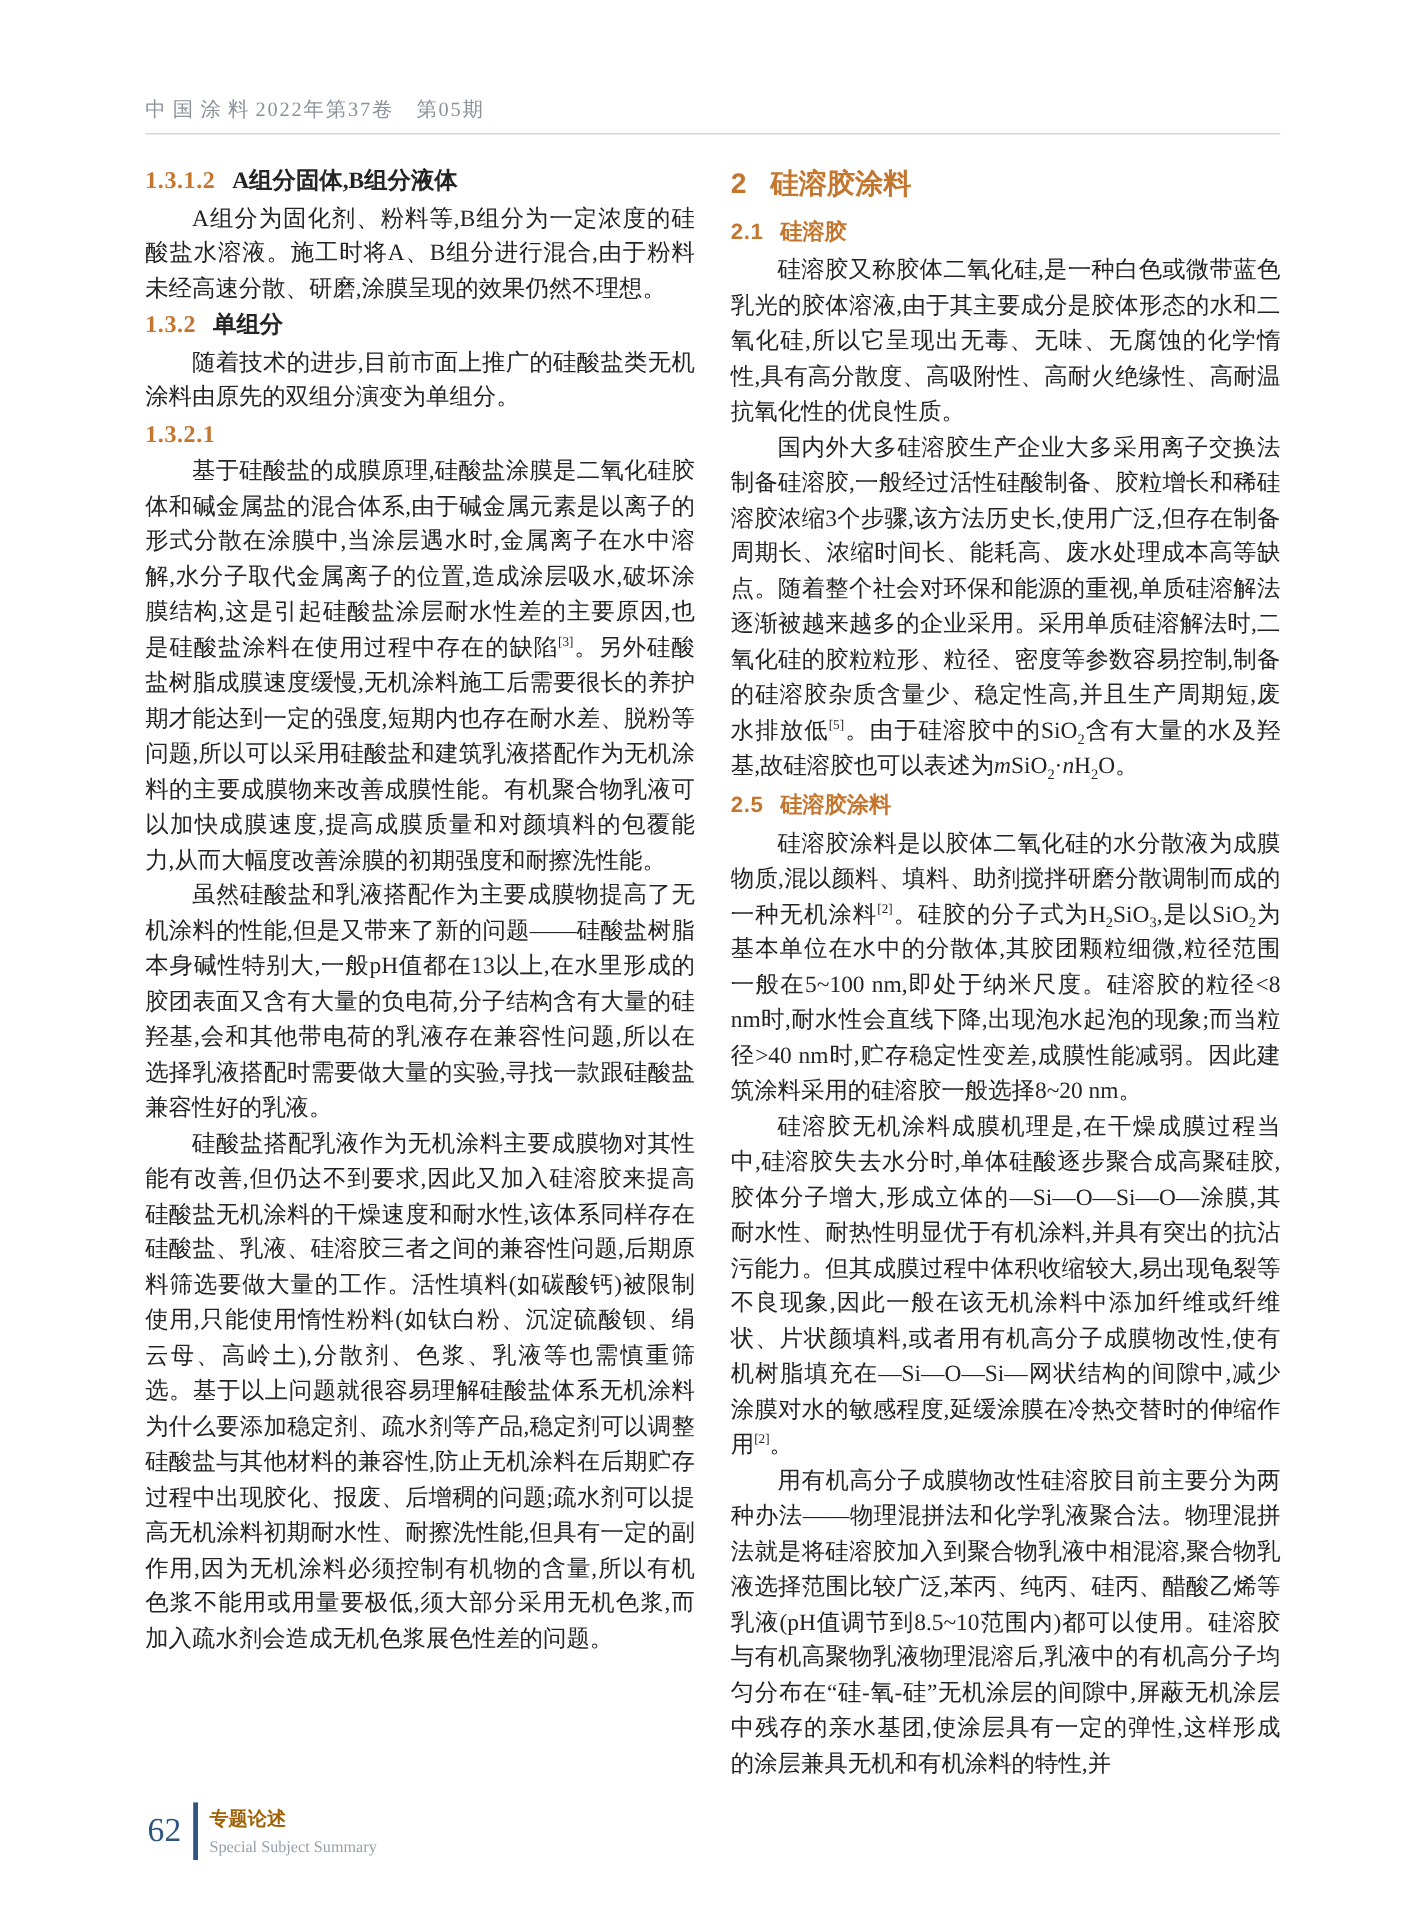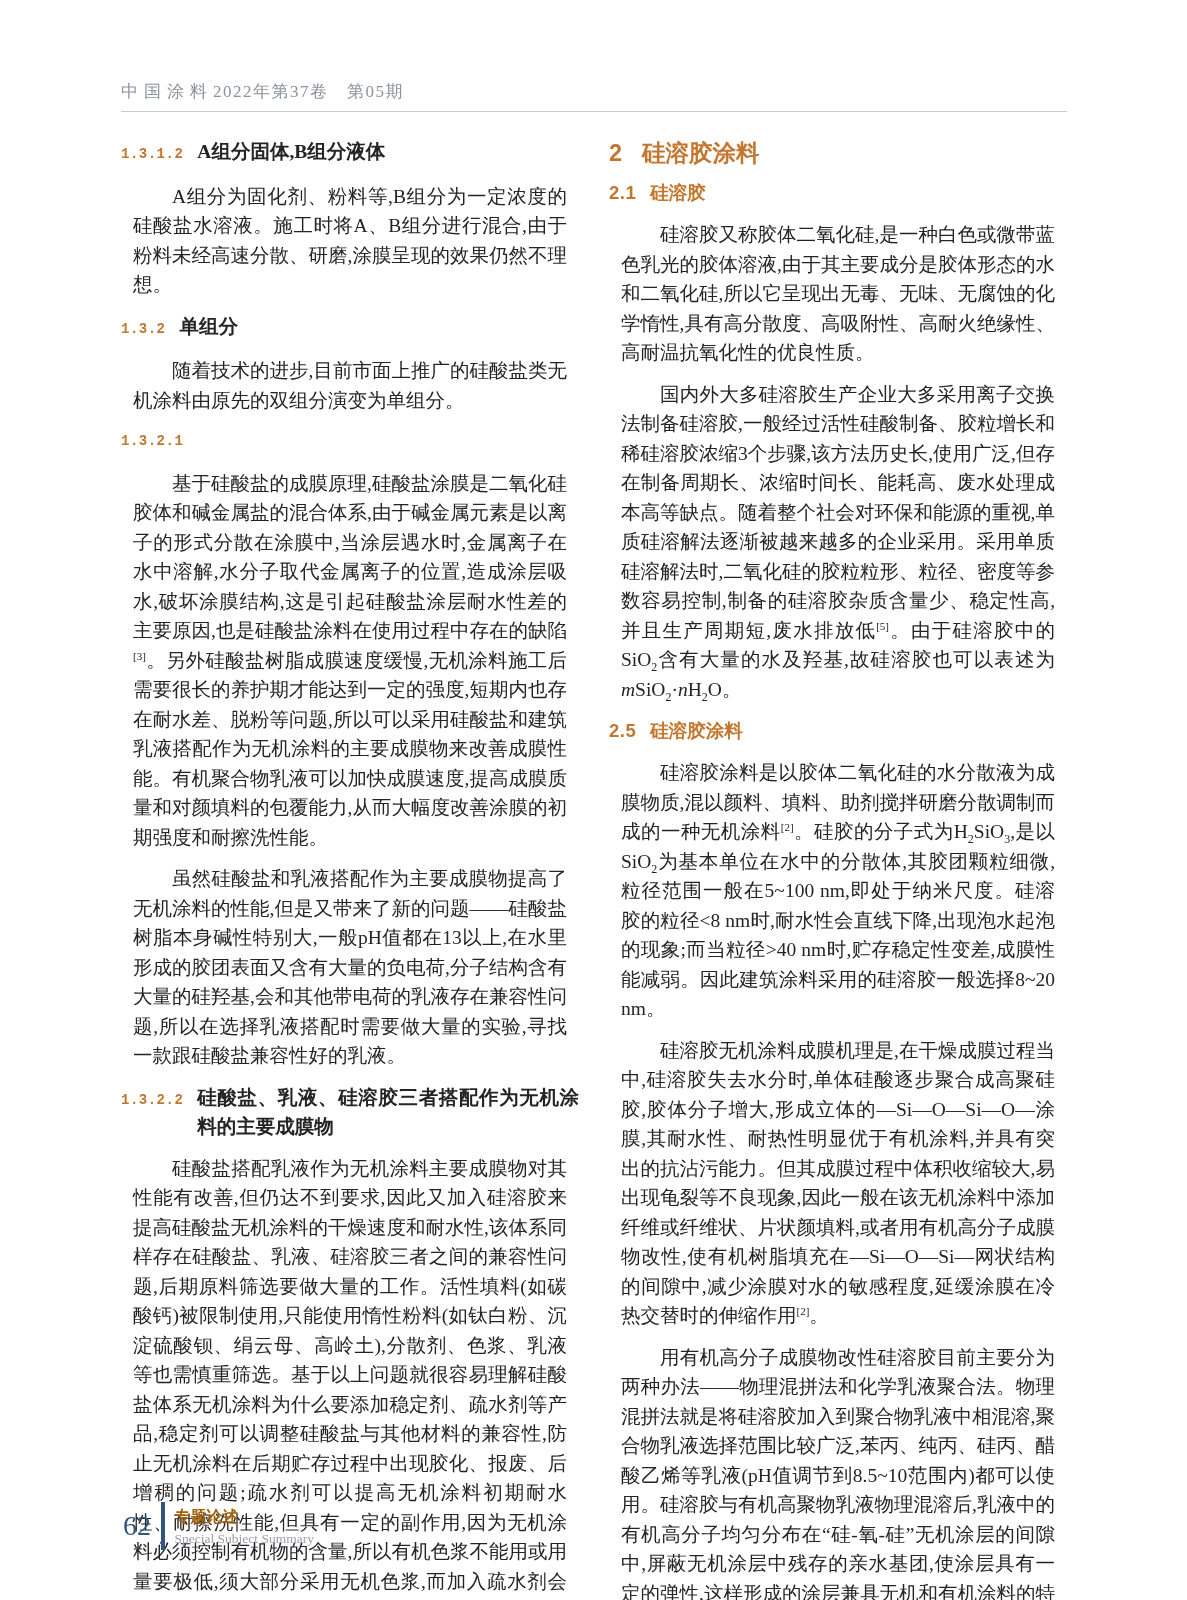--- a/index.html
+++ b/index.html
@@ -13,28 +13,28 @@
   .pg-header{
     display:flex;justify-content:flex-start;align-items:flex-end;
     color:#8b929a;font-size:17px;border-bottom:1.5px solid #c7ccd1;
     padding-bottom:8px;font-family:"Liberation Serif","DejaVu Serif",serif;
   }
   .pg-header .journal{letter-spacing:6px;}
   .pg-header .issue{letter-spacing:1.5px;}
   
   .cols{display:flex;gap:30px;margin-top:24px;}
   .col{width:458px;font-size:19.5px;line-height:29.5px;}
-  .col p{margin:12px;text-indent:2em;text-align:justify;text-justify:inter-ideograph;}
+  .col p{margin:0;text-indent:2em;text-align:justify;text-justify:inter-ideograph;}
   sup{font-size:11px;line-height:0;vertical-align:super;}
   sub{font-size:12px;line-height:0;}
   
   .h3{display:flex;align-items:baseline;margin:1px 0;}
   .h3 .num{
-    flex:none;color:#c4762e;font-family:Liberation Mono, monospace;
-    font-weight:bold;font-size:14px;margin-right:14px;letter-spacing:.5px;
+    flex:none;color:#c4762e;font-family:Liberation Serif, serif;
+    font-weight:bold;font-size:20px;margin-right:14px;letter-spacing:.5px;
   }
   .h3 .title{font-weight:bold;text-align:justify;}
   
   .h1{
     display:flex;align-items:baseline;color:#c4762e;margin:0 0 8px 0;
     font-family:"Liberation Sans","DejaVu Sans",sans-serif;font-weight:bold;
     font-size:23.5px;line-height:34px;
   }
   .h1 .num{flex:none;margin-right:20px;}
   
@@ -84,24 +84,20 @@
         <div class="title">单组分</div>
       </div>
       <p>随着技术的进步,目前市面上推广的硅酸盐类无机涂料由原先的双组分演变为单组分。</p>
 
       <div class="h3">
         <span class="num">1.3.2.1</span>
       </div>
       <p>基于硅酸盐的成膜原理,硅酸盐涂膜是二氧化硅胶体和碱金属盐的混合体系,由于碱金属元素是以离子的形式分散在涂膜中,当涂层遇水时,金属离子在水中溶解,水分子取代金属离子的位置,造成涂层吸水,破坏涂膜结构,这是引起硅酸盐涂层耐水性差的主要原因,也是硅酸盐涂料在使用过程中存在的缺陷<sup>[3]</sup>。另外硅酸盐树脂成膜速度缓慢,无机涂料施工后需要很长的养护期才能达到一定的强度,短期内也存在耐水差、脱粉等问题,所以可以采用硅酸盐和建筑乳液搭配作为无机涂料的主要成膜物来改善成膜性能。有机聚合物乳液可以加快成膜速度,提高成膜质量和对颜填料的包覆能力,从而大幅度改善涂膜的初期强度和耐擦洗性能。</p>
       <p>虽然硅酸盐和乳液搭配作为主要成膜物提高了无机涂料的性能,但是又带来了新的问题——硅酸盐树脂本身碱性特别大,一般pH值都在13以上,在水里形成的胶团表面又含有大量的负电荷,分子结构含有大量的硅羟基,会和其他带电荷的乳液存在兼容性问题,所以在选择乳液搭配时需要做大量的实验,寻找一款跟硅酸盐兼容性好的乳液。</p>
 
-      <div class="h3">
-        <span class="num">1.3.2.2</span>
-        <div class="title">硅酸盐、乳液、硅溶胶三者搭配作为无机涂料的主要成膜物</div>
-      </div>
       <p>硅酸盐搭配乳液作为无机涂料主要成膜物对其性能有改善,但仍达不到要求,因此又加入硅溶胶来提高硅酸盐无机涂料的干燥速度和耐水性,该体系同样存在硅酸盐、乳液、硅溶胶三者之间的兼容性问题,后期原料筛选要做大量的工作。活性填料(如碳酸钙)被限制使用,只能使用惰性粉料(如钛白粉、沉淀硫酸钡、绢云母、高岭土),分散剂、色浆、乳液等也需慎重筛选。基于以上问题就很容易理解硅酸盐体系无机涂料为什么要添加稳定剂、疏水剂等产品,稳定剂可以调整硅酸盐与其他材料的兼容性,防止无机涂料在后期贮存过程中出现胶化、报废、后增稠的问题;疏水剂可以提高无机涂料初期耐水性、耐擦洗性能,但具有一定的副作用,因为无机涂料必须控制有机物的含量,所以有机色浆不能用或用量要极低,须大部分采用无机色浆,而加入疏水剂会造成无机色浆展色性差的问题。</p>
     </div>
 
     <div class="col">
       <div class="h1">
         <span class="num">2</span>
         <div class="title">硅溶胶涂料</div>
       </div>
 
       <div class="h2s">

